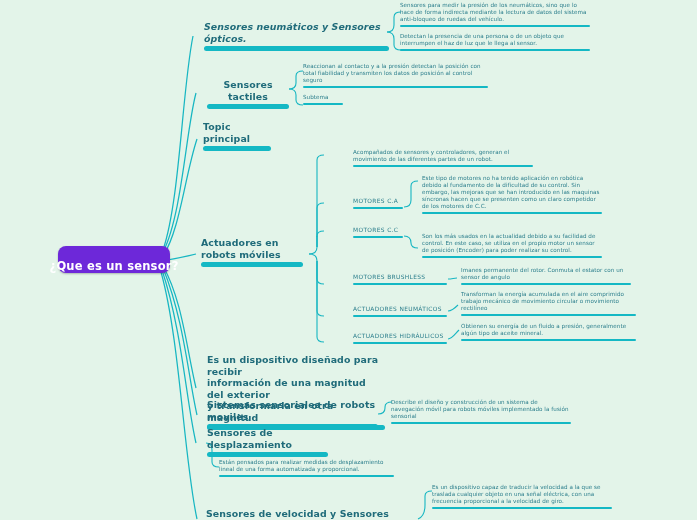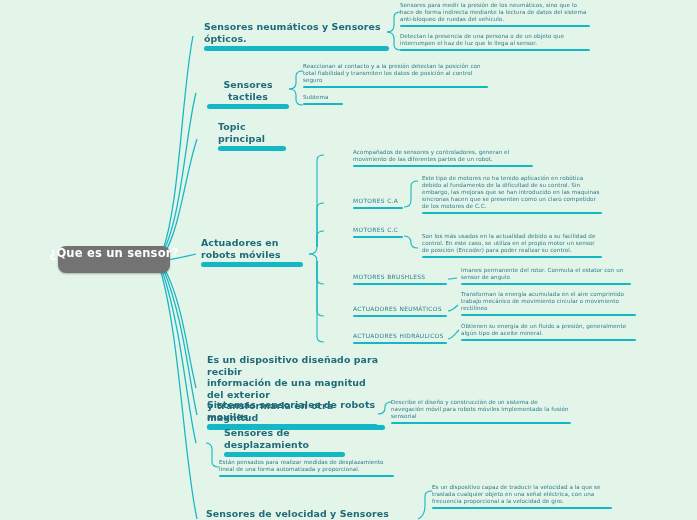--- a/index.html
+++ b/index.html
@@ -9,27 +9,27 @@
     font-family:"DejaVu Sans", sans-serif;
     overflow:hidden;
     position:relative;
   }
   #canvas{position:absolute;left:0;top:0;width:697px;height:520px;}
   svg#links{position:absolute;left:0;top:0;width:697px;height:520px;pointer-events:none;}
 
   
   .center-node{
     position:absolute;
-    background:#737373;
+    background:#6d28d9;
     color:#ffffff;
     border-radius:8px;
     font-weight:bold;
     font-size:11.5px;
     letter-spacing:.2px;
-    display:flex;align-items:flex-start;justify-content:center;
+    display:flex;align-items:flex-end;justify-content:center;
     box-shadow:0 1px 2px rgba(0,0,0,.25);
     white-space:nowrap;
   }
 
   
   .topic{position:absolute;}
   .topic .t-label{
     color:#1f6b7a;
     font-weight:bold;
     font-size:9.4px;
@@ -106,21 +106,21 @@
       <path d="M206,443 C 210,443 212,445 212,450 L212,462 C212,466 215,467 219,467" stroke-width="1.1"></path>
 
       <path d="M418,519 C 423,517 425,512 425,505 L425,496 C425,492 428,491 432,491" stroke-width="1.1"></path>
     </g>
   </svg>
 
   <div class="center-node" style="left:58px;top:246px;width:112px;height:27px;">
     <span>¿Que es un sensor?</span>
   </div>
 
-  <div class="topic" style="left:204px;top:21px;width:185px;">
+  <div class="topic" style="left:204px;top:21px;width:185px;font-style:italic;">
     <div class="t-label">Sensores neumáticos y Sensores ópticos.</div>
     <div class="t-bar"></div>
   </div>
   <div class="leaf" style="left:400px;top:2px;width:190px;">
     <div class="l-label">Sensores  para medir la presión de los neumáticos, sino que lo hace de forma indirecta mediante la lectura de datos del sistema anti-bloqueo de ruedas del vehículo.</div>
     <div class="l-bar"></div>
   </div>
   <div class="leaf" style="left:400px;top:33px;width:190px;">
     <div class="l-label">Detectan la presencia de una persona o de un objeto que interrumpen el haz de luz que le llega al sensor.</div>
     <div class="l-bar"></div>
@@ -132,21 +132,21 @@
   </div>
   <div class="leaf" style="left:303px;top:63px;width:185px;">
     <div class="l-label">Reaccionan al contacto y a la presión detectan la posición con total fiabilidad y transmiten los datos de posición al control seguro</div>
     <div class="l-bar"></div>
   </div>
   <div class="leaf" style="left:303px;top:94px;width:40px;">
     <div class="l-label">Subtema</div>
     <div class="l-bar"></div>
   </div>
 
-  <div class="topic" style="left:203px;top:121px;width:68px;margin-left:15px;">
+  <div class="topic" style="left:203px;top:121px;width:68px;">
     <div class="t-label">Topic principal</div>
     <div class="t-bar"></div>
   </div>
 
   <div class="topic" style="left:201px;top:237px;width:102px;">
     <div class="t-label">Actuadores en robots móviles</div>
     <div class="t-bar"></div>
   </div>
 
   <div class="leaf" style="left:353px;top:149px;width:180px;">
@@ -208,21 +208,21 @@
     <div class="t-label">Es un dispositivo diseñado para recibir
 información de una magnitud del exterior
 y transformarla en otra magnitud</div>
     <div class="t-bar"></div>
   </div>
   <div class="leaf" style="left:391px;top:399px;width:180px;">
     <div class="l-label">Describe el diseño y construcción de un sistema de navegación móvil para robots móviles implementado la fusión sensorial</div>
     <div class="l-bar"></div>
   </div>
 
-  <div class="topic" style="left:207px;top:427px;width:121px;margin-left:17px;">
+  <div class="topic" style="left:207px;top:427px;width:121px;">
     <div class="t-label">Sensores de desplazamiento</div>
     <div class="t-bar"></div>
   </div>
   <div class="leaf" style="left:219px;top:459px;width:175px;">
     <div class="l-label">Están pensados para realizar medidas de desplazamiento lineal de una forma automatizada y proporcional.</div>
     <div class="l-bar"></div>
   </div>
 
   <div class="topic" style="left:206px;top:508px;width:184px;">
     <div class="t-label">Sensores de velocidad y Sensores de fuerza</div>

